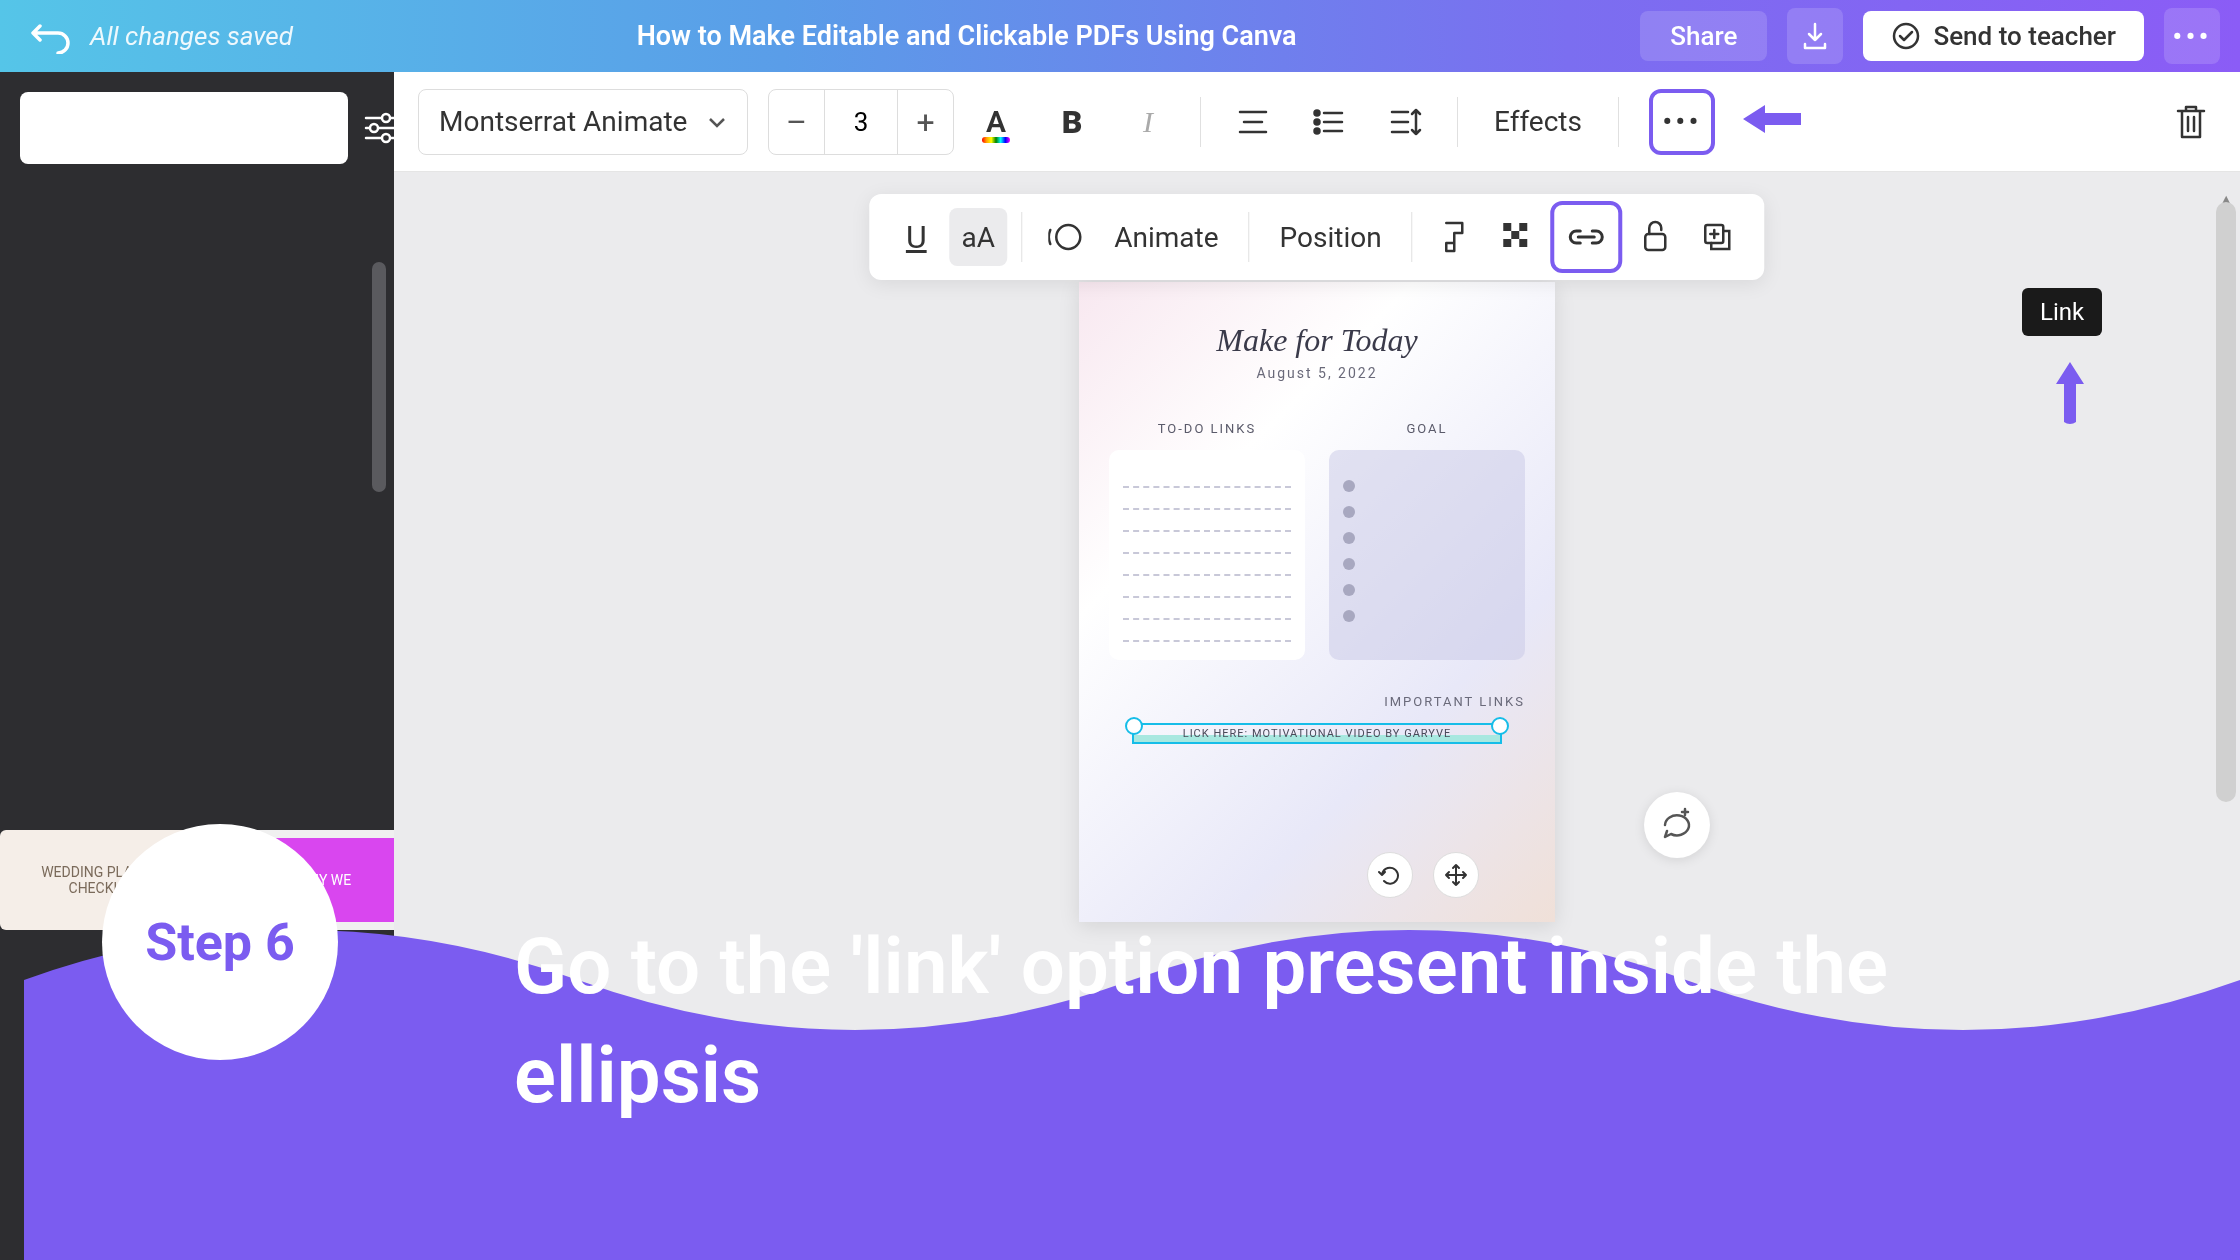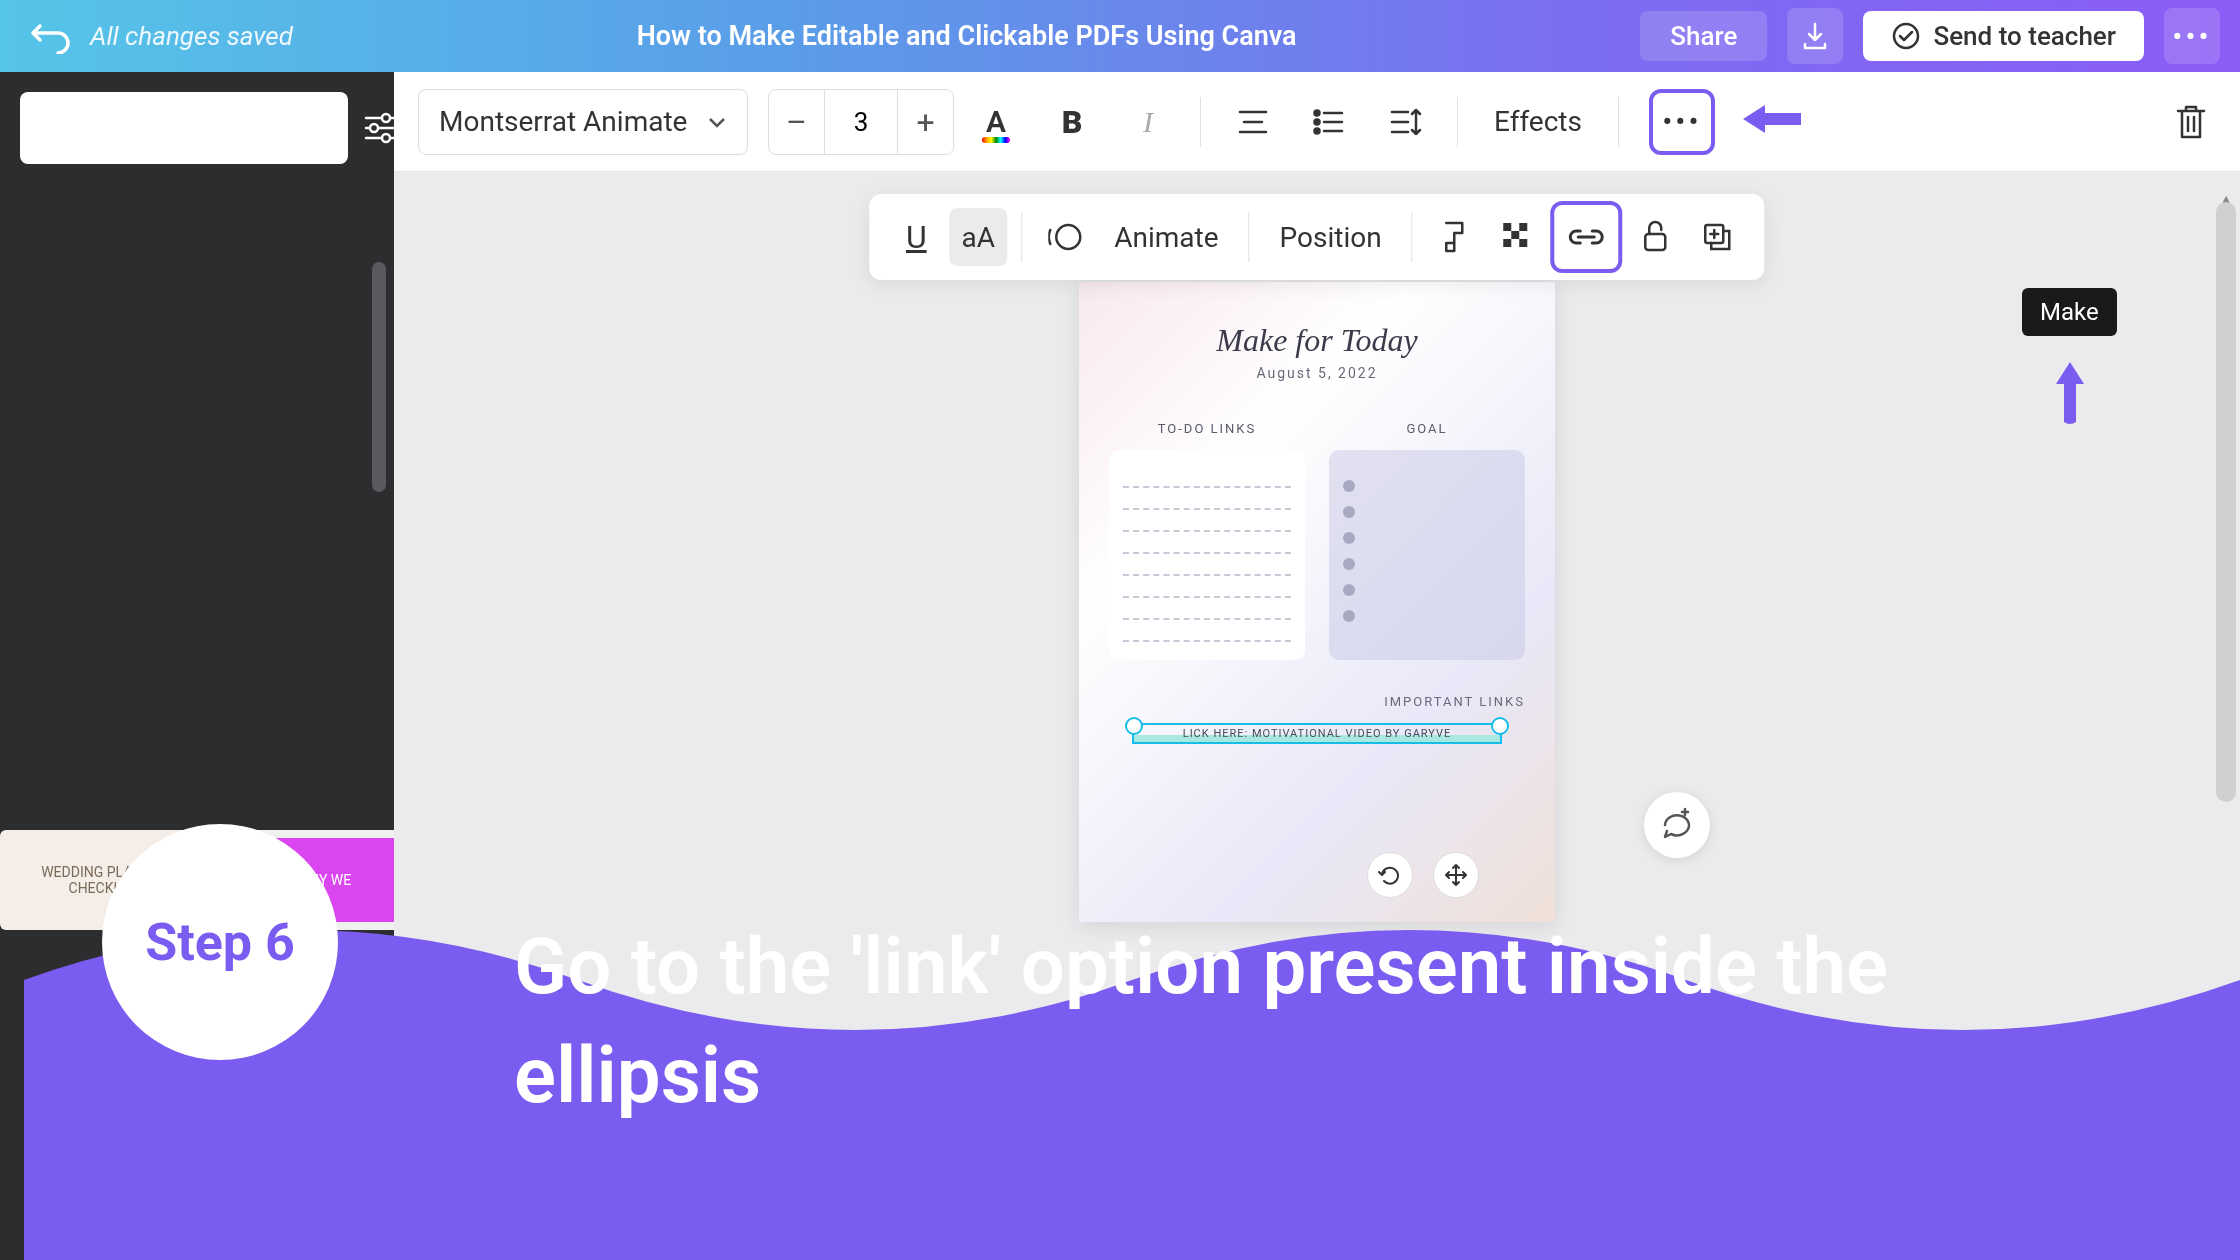--- a/index.html
+++ b/index.html
@@ -230,21 +230,21 @@
           </svg>
       </div>
       <div class="tb2-icon">
         <svg width="32" height="32" viewBox="0 0 32 32" fill="none" stroke="#333" stroke-width="2.5">
             <rect x="4" y="4" width="18" height="18" rx="2"></rect>
             <path d="M10 22 L10 28 L28 28 L28 10 L22 10 M13 9 L13 17 M9 13 L17 13" stroke-linecap="round"></path>
           </svg>
       </div>
     </div>
 
-    <div class="link-tooltip">Make</div>
+    <div class="link-tooltip">Link</div>
     <div class="arrow-up">
       <svg width="40" height="80" viewBox="0 0 40 80" fill="#7b5cf0">
           <path d="M20 0 L6 22 L14 22 L14 60 A10 10 0 0 0 26 60 L26 22 L34 22 Z"></path>
         </svg>
     </div>
 
     <div class="canvas-page">
       <div class="plan-title">Make for Today</div>
       <div class="plan-date">August 5, 2022</div>
       <div class="sections">

